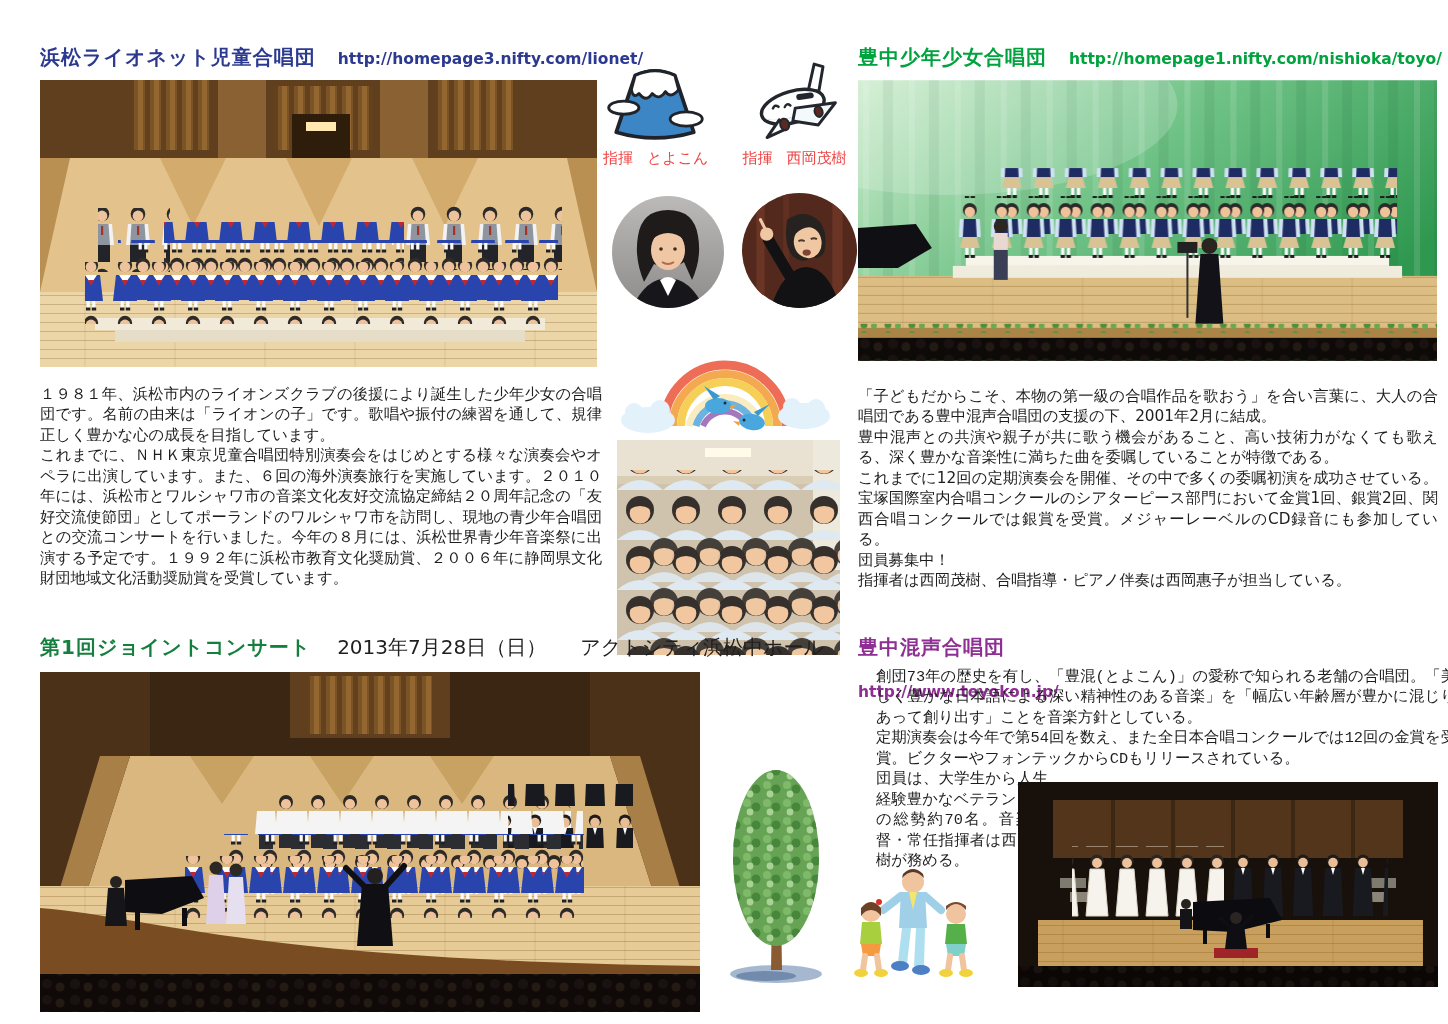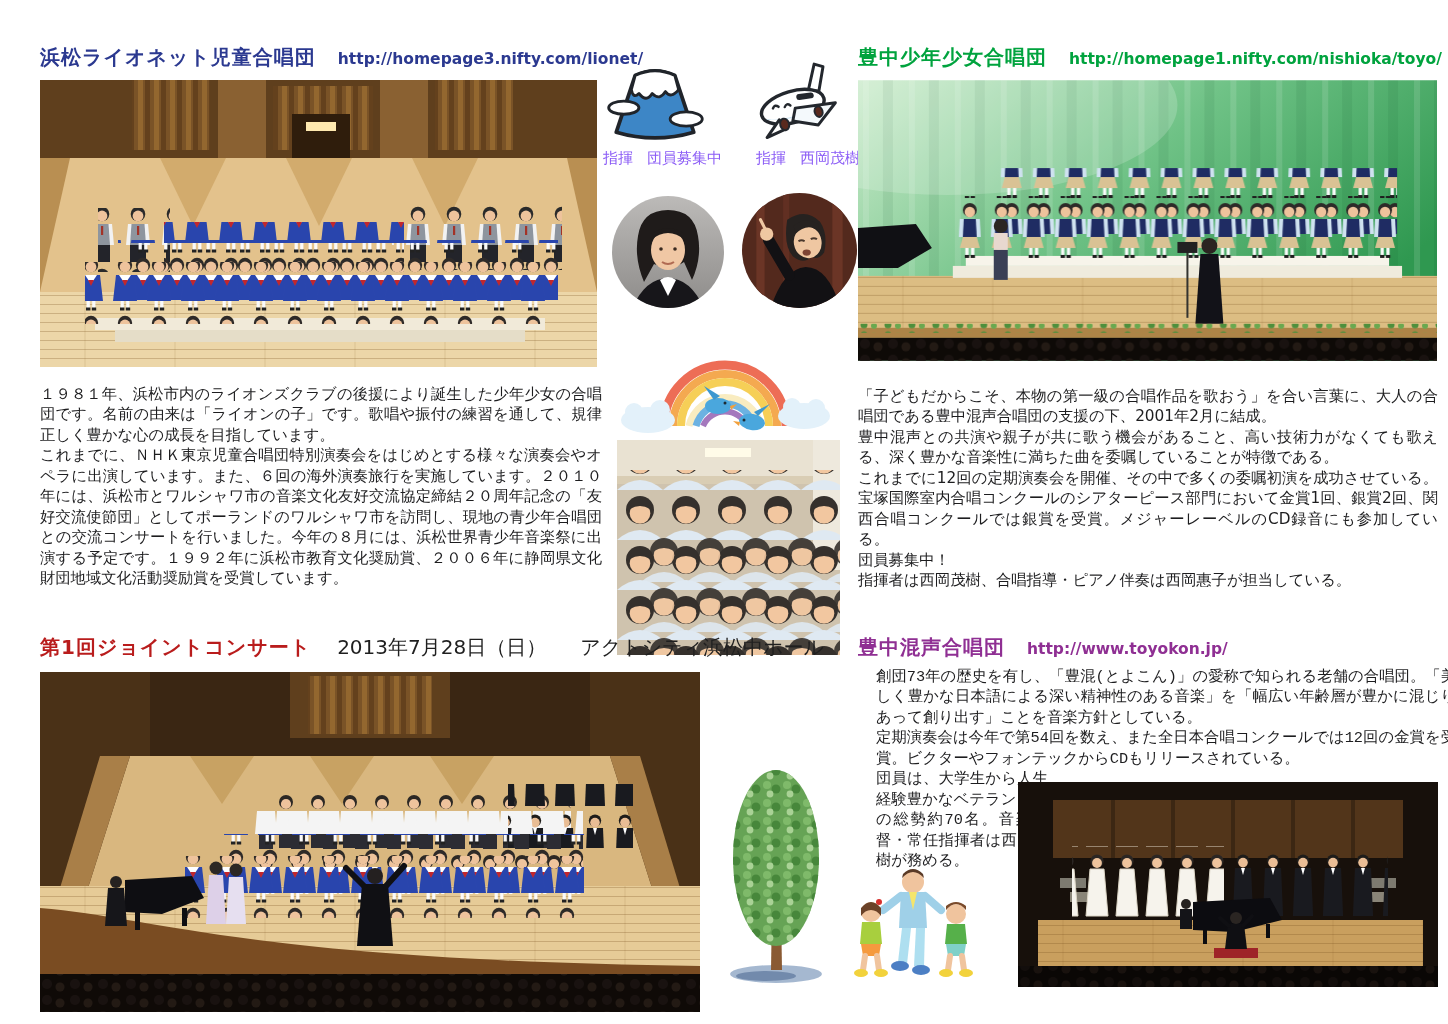--- a/index.html
+++ b/index.html
@@ -7,26 +7,26 @@
     position:relative;width:1448px;height:1024px;background:#ffffff;
     font-family:"DejaVu Sans","Liberation Sans",sans-serif;
     color:#1d1d1f;overflow:hidden;margin:0 auto;
   }
   .abs{position:absolute;}
   .titlebar{display:flex;align-items:baseline;gap:22px;white-space:nowrap;}
   .jt{font-size:20px;font-weight:700;letter-spacing:1px;}
   .jurl{font-size:15.5px;font-weight:700;}
   .navy{color:#2b3990;}
   .green{color:#00a33e;}
-  .red{color:#b91c1c;}
+  .red{color:#15803d;}
   .purple{color:#8f2f93;}
   .body-text{font-size:15.3px;line-height:1.34;text-align:justify;}
   .body-text p{margin:0;}
   .narrow{width:172px;}
-  .cond-row{display:flex;gap:34px;font-size:15px;color:#8b5cf6;white-space:nowrap;}
+  .cond-row{display:flex;gap:34px;font-size:15px;color:#ef4444;white-space:nowrap;}
   .cond{display:flex;gap:14px;}
   .joint-row{display:flex;align-items:baseline;white-space:nowrap;}
   .joint-row .jt{margin-right:26px;}
   .joint-meta{font-size:20px;color:#1f1f1f;margin-right:34px;}
   svg.photo{display:block;}
   .defs-holder{position:absolute;width:0;height:0;overflow:hidden;}
 </style>
 </head>
 <body>
 
@@ -186,21 +186,21 @@
       <ellipse cx="74" cy="60" rx="4" ry="5.5" fill="#5a2a1e" stroke="#23272d" stroke-width="2"></ellipse>
       <rect x="56" y="38" width="18" height="6" rx="3" fill="#23272d" transform="rotate(8 65 41)"></rect>
       <path d="M30 44 q3 -4 6 0" fill="none" stroke="#23272d" stroke-width="2.5" stroke-linecap="round"></path>
       <path d="M42 46 q3 -4 6 0" fill="none" stroke="#23272d" stroke-width="2.5" stroke-linecap="round"></path>
     </g>
   </svg>
 
   <div class="abs cond-row" style="left:603px;top:149px;">
     <span class="cond">
       <span>指揮</span>
-      <span>団員募集中</span>
+      <span>とよこん</span>
     </span>
     <span class="cond">
       <span>指揮</span>
       <span>西岡茂樹</span>
     </span>
   </div>
 
   <svg class="abs" style="left:612px;top:196px;" width="112" height="112" viewBox="0 0 112 112">
     <defs>
         <clipPath id="c1">
@@ -409,21 +409,21 @@
       <circle cx="113" cy="48" r="10" fill="#f0c49e"></circle>
       <path d="M103 44 Q113 32 123 44 L123 40 Q113 32 103 40 Z" fill="#7a4a2a"></path>
       <path d="M104 58 L122 58 L124 78 L102 78 Z" fill="#56b04a"></path>
       <path d="M103 78 L123 78 L121 90 L105 90 Z" fill="#7fd0c8"></path>
       <path d="M107 90 L105 104 M119 90 L121 104" stroke="#f0c49e" stroke-width="6" stroke-linecap="round"></path>
       <ellipse cx="103" cy="107" rx="7" ry="4" fill="#f2d23c"></ellipse>
       <ellipse cx="123" cy="107" rx="7" ry="4" fill="#f2d23c"></ellipse>
     </g>
   </svg>
 
-  <div class="abs titlebar" style="left:858px;top:634px;">
+  <div class="abs titlebar" style="left:858px;top:634px;flex-direction:column;">
     <span class="jt purple">豊中混声合唱団</span>
     <span class="jurl purple">http://www.toyokon.jp/</span>
   </div>
 
   <div class="abs body-text" style="left:876px;top:667px;width:580px;font-family:Liberation Mono, monospace;">
     <p>創団73年の歴史を有し、「豊混(とよこん)」の愛称で知られる老舗の合唱団。「美しく豊かな日本語による深い精神性のある音楽」を「幅広い年齢層が豊かに混じりあって創り出す」ことを音楽方針としている。</p>
     <p>定期演奏会は今年で第54回を数え、また全日本合唱コンクールでは12回の金賞を受賞。ビクターやフォンテックからCDもリリースされている。</p>
     <p class="narrow">団員は、大学生から人生経験豊かなベテランまでの総勢約70名。音楽監督・常任指揮者は西岡茂樹が務める。</p>
   </div>
 

